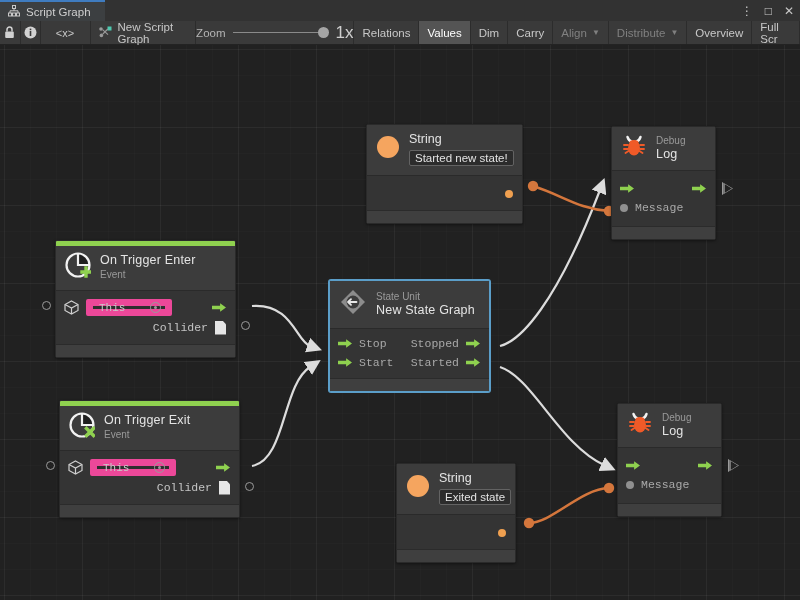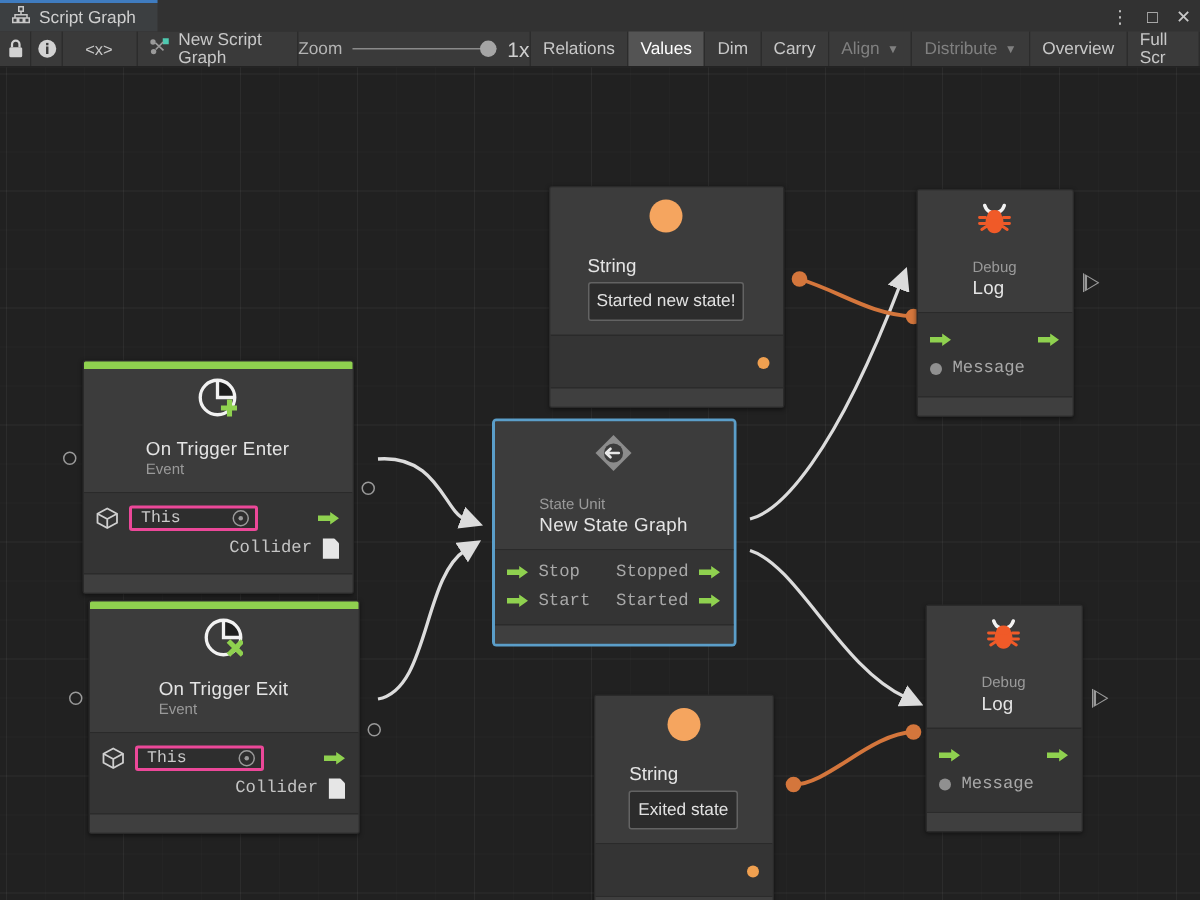--- a/index.html
+++ b/index.html
@@ -56,21 +56,21 @@
     display: flex; align-items: center; gap: 7px;
     padding: 0 0; border-right: 1px solid #2c2c2c;
     font-size: 11.5px; color: #b4b4b4;
   }
   .zoom-track { position: relative; width: 96px; height: 12px; display: flex; align-items: center; }
   .zoom-line { position: absolute; left: 0; right: 0; height: 1px; background: #8a8a8a; }
   .zoom-knob {
     position: absolute; right: 0; width: 11px; height: 11px;
     border-radius: 50%; background: #a5a5a5;
   }
-  .zoom-val { font-size: 14px; color: #cfcfcf; }
+  .zoom-val { font-size: 17px; color: #cfcfcf; }
 
   
   .canvas {
     position: absolute; top: 45px; left: 0; width: 800px; height: 555px;
     background-color: #212121;
     background-image:
       linear-gradient(to right, rgba(255,255,255,0.016) 1px, transparent 1px),
       linear-gradient(to bottom, rgba(255,255,255,0.016) 1px, transparent 1px),
       linear-gradient(to right, rgba(255,255,255,0.035) 1px, transparent 1px),
       linear-gradient(to bottom, rgba(255,255,255,0.035) 1px, transparent 1px);
@@ -88,21 +88,20 @@
     border-radius: 2px;
     box-shadow: 0 1px 3px rgba(0,0,0,0.45);
   }
   .node.selected { border: 1px solid #5b9ec9; box-shadow: 0 0 0 1px #5b9ec9; }
   .node-accent { height: 5px; background: #8fd14f; border-radius: 1px 1px 0 0; }
   .node-head {
     display: flex; align-items: center; gap: 9px;
     padding: 7px 10px 8px 9px;
     background: #3c3c3c;
     border-bottom: 1px solid #2a2a2a;
-    flex-direction: column;
   }
   .node-head-text { display: flex; flex-direction: column; justify-content: center; }
   .node-title-sm { font-size: 10px; color: #9a9a9a; line-height: 13px; }
   .node-title-lg { font-size: 12.5px; color: #e4e4e4; line-height: 15px; letter-spacing: .2px; }
   .node-title-one { font-size: 12.5px; color: #e4e4e4; line-height: 15px; }
   .node-body { background: #343434; padding: 5px 0 6px 0; position: relative; font-family: Liberation Mono, monospace; }
   .node-foot { height: 13px; background: #3f3f3f; border-top: 1px solid #2b2b2b; }
 
   .port-row {
     display: flex; align-items: center; justify-content: space-between;
@@ -129,36 +128,36 @@
     border-left: 1.4px solid #9a9a9a;
     clip-path: polygon(0 0, 100% 50%, 0 100%);
     background: transparent;
   }
   .tri-outline svg { display:block; }
 
   
   .obj-field {
     display: flex; align-items: center; justify-content: space-between;
     width: 86px; height: 17px;
-    background: #2e2e2e; border: 2px solid #ec4899; border-radius: 2px;
+    background: #2e2e2e; border: 7px solid #ec4899; border-radius: 2px;
     padding: 0 4px 0 6px;
   }
   .obj-field-text { font-size: 11px; color: #cacaca; }
   .obj-field-pick {
     width: 11px; height: 11px; border-radius: 50%;
     border: 1.4px solid #9a9a9a; position: relative;
   }
   .obj-field-pick::after {
     content: ""; position: absolute; left: 2.6px; top: 2.6px;
     width: 3.2px; height: 3.2px; border-radius: 50%; background: #9a9a9a;
   }
 
   
   .str-input {
-    min-width: 104px; height: 26px;
+    min-width: 104px; height: 16px;
     background: #2c2c2c; border: 1px solid #636363; border-radius: 2px;
     display: flex; align-items: center; padding: 0 5px;
     font-size: 11.5px; color: #e2e2e2; white-space: nowrap;
   }
   .file-glyph {
     width: 11px; height: 14px; background: #e6e6e6; flex: 0 0 auto;
     clip-path: polygon(0 0, 68% 0, 100% 26%, 100% 100%, 0 100%);
   }
   .cube-glyph { width: 15px; height: 15px; flex: 0 0 auto; }
 </style>

